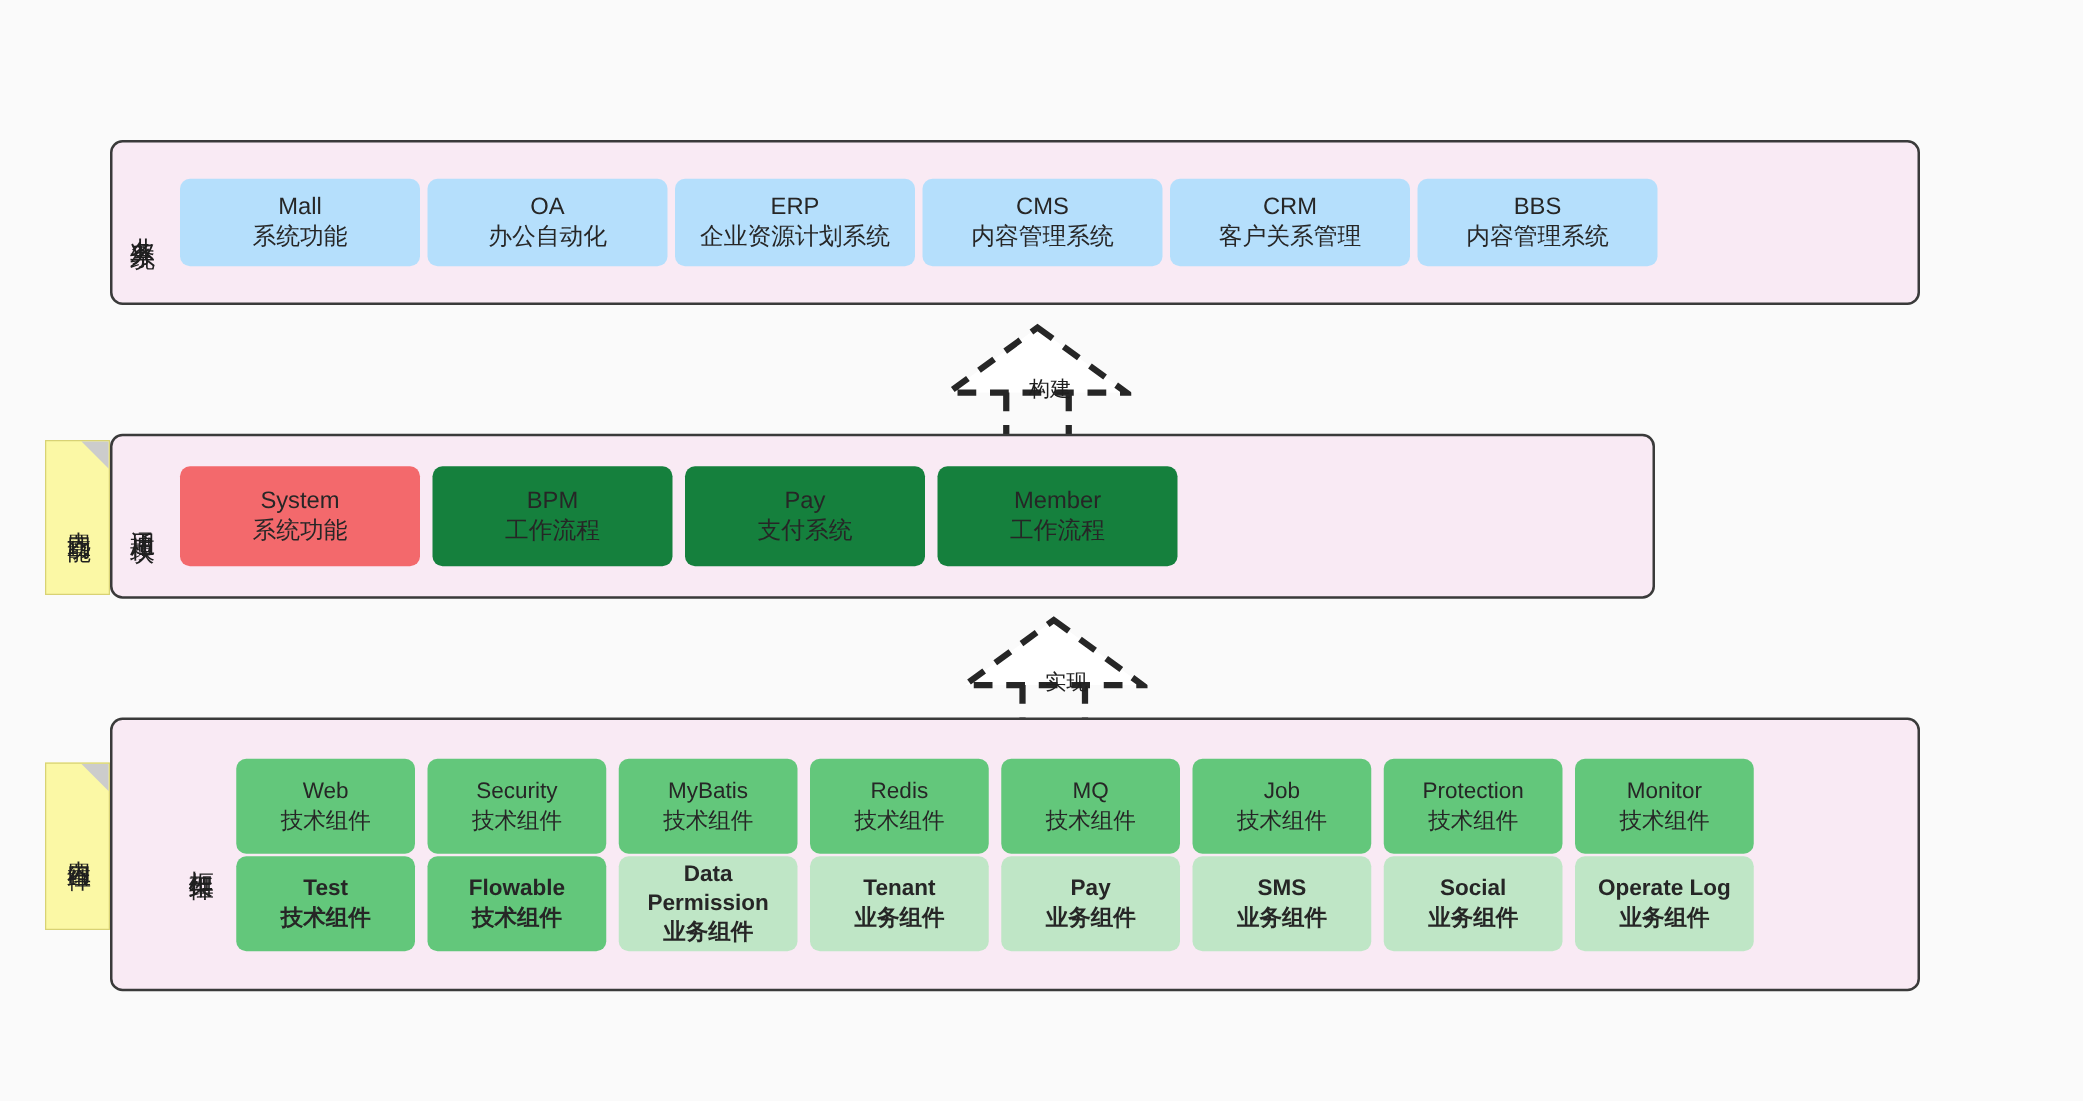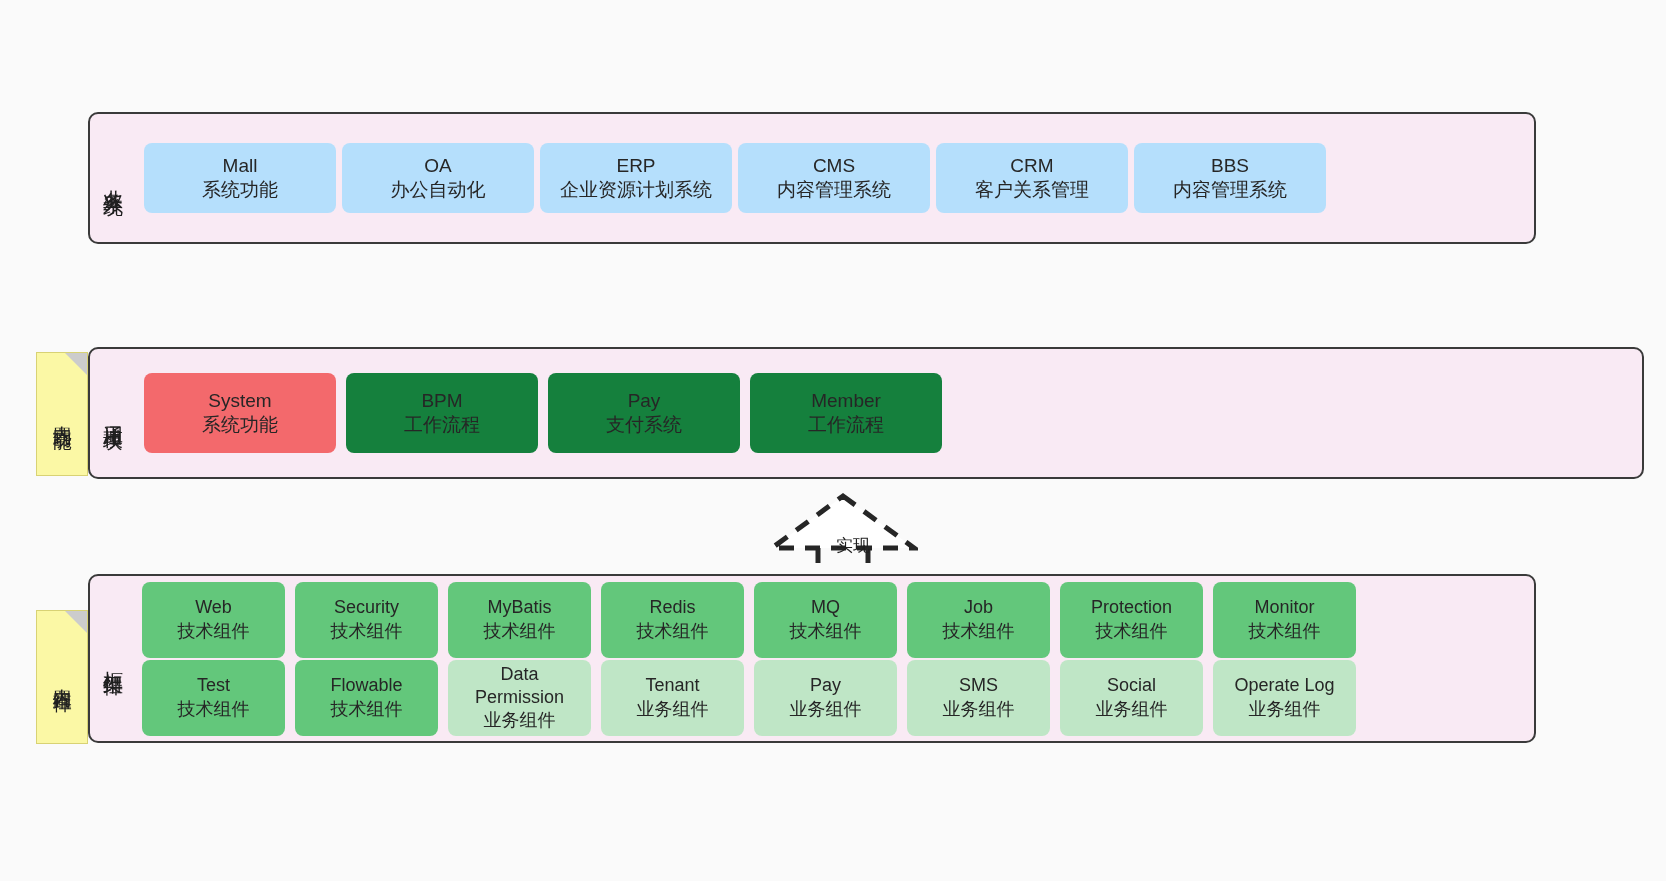--- a/index.html
+++ b/index.html
@@ -77,39 +77,39 @@
 
   
   #layer-business {
     left: 88px;  top: 112px;  width: 1448px;  height: 132px;
   }
   #layer-business .layer-body { gap: 6px; padding-left: 8px; }
   #layer-business .node { width: 192px; height: 70px; }
 
   
   #layer-modules {
-    left: 88px;  top: 347px;  width: 1556px;  height: 132px; justify-content: center;
+    left: 88px;  top: 347px;  width: 1236px;  height: 132px; justify-content: center;
   }
   #layer-modules .layer-body { gap: 10px; padding-left: 8px; }
   #layer-modules .node { width: 192px; height: 80px; }
 
   
   #layer-framework {
-    left: 88px;  top: 574px;  width: 1448px;  height: 169px;
+    left: 88px;  top: 574px;  width: 1448px;  height: 219px; padding-left: 47px;
   }
   #layer-framework .layer-body {
     display: block;
     padding: 0 8px 0 6px;
     align-self: center;
   }
   .comp-row {
     display: flex;
     gap: 10px;
   }
-  .comp-row + .comp-row { margin-top: 2px; }
+  .comp-row + .comp-row { margin-top: 2px; font-weight: bold; }
   #layer-framework .node { width: 143px; height: 76px; font-size: 18px; }
 
   
   .note {
     position: absolute;
     box-sizing: border-box;
     background: #fbf8a5;
     border: 1px solid #d8d274;
     display: flex;
     align-items: center;
@@ -179,20 +179,27 @@
         <span class="n-en">CRM</span>
         <span class="n-cn">客户关系管理</span>
       </div>
       <div class="node c-blue">
         <span class="n-en">BBS</span>
         <span class="n-cn">内容管理系统</span>
       </div>
     </div>
   </div>
 
+  <div class="gen-arrow" id="arrow-build">
+    <svg width="150" height="94" viewBox="0 0 150 94" xmlns="http://www.w3.org/2000/svg">
+      <polygon points="75,4 146,56 4,56" fill="#ffffff" stroke="#262626" stroke-width="5" stroke-dasharray="15,11" stroke-linejoin="miter"></polygon>
+      <path d="M50,56 L50,92 M100,56 L100,92 M50,92 L100,92" fill="none" stroke="#262626" stroke-width="5" stroke-dasharray="15,11"></path>
+    </svg>
+    <span class="gen-label">构建</span>
+  </div>
 
   <div class="note" id="note-builtin-function">
     <span class="fold"></span>
     <span>内置功能</span>
   </div>
 
   <div class="layer" id="layer-modules">
     <div class="layer-title">通用模块</div>
     <div class="layer-body">
       <div class="node c-red">

